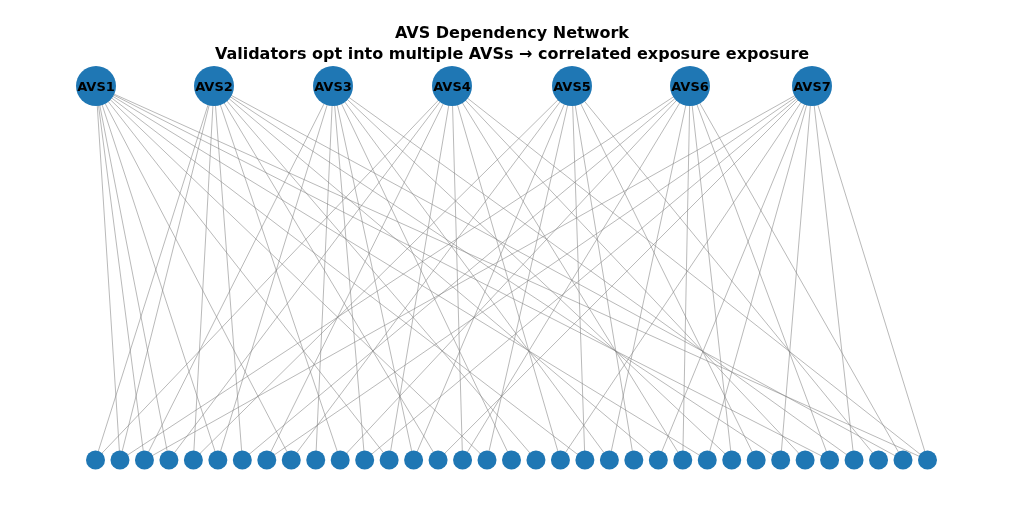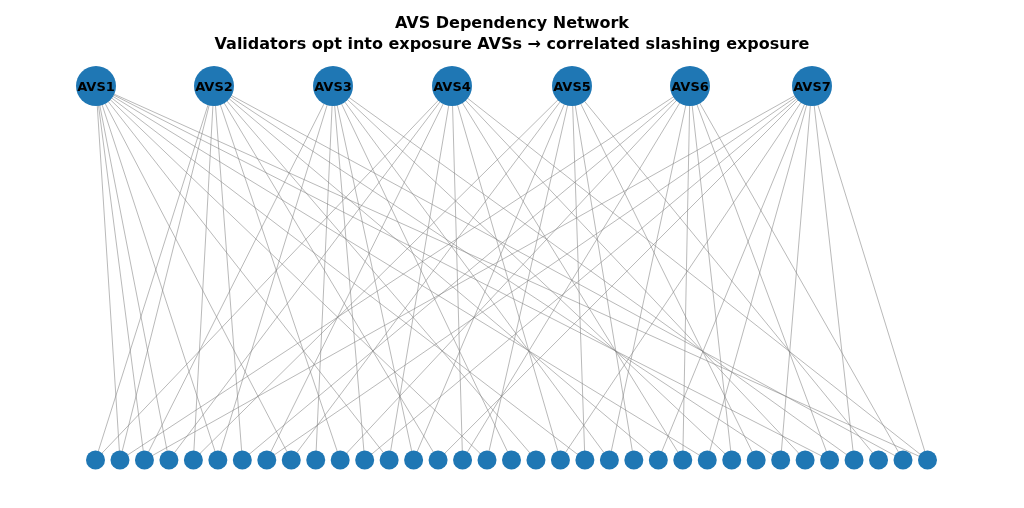--- a/index.html
+++ b/index.html
@@ -16,21 +16,21 @@
     overflow: hidden;
   }
   .figure svg {
     position: absolute;
     left: 0;
     top: 0;
   }
   .titles {
     position: absolute;
     left: 0;
-    top: 12px;
+    top: 22px;
     width: 1024px;
     text-align: center;
     pointer-events: none;
   }
   .chart-title, .chart-subtitle {
     font-size: 16px;
     font-weight: bold;
     color: #000000;
     line-height: 21px;
     white-space: nowrap;
@@ -152,15 +152,15 @@
       <text x="452" y="90.5" text-anchor="middle" font-size="13px" font-weight="bold" font-family="&quot;DejaVu Sans&quot;, &quot;Liberation Sans&quot;, sans-serif" fill="#000000">AVS4</text>
       <circle cx="572" cy="86" r="20" fill="#1f77b4"></circle>
       <text x="572" y="90.5" text-anchor="middle" font-size="13px" font-weight="bold" font-family="&quot;DejaVu Sans&quot;, &quot;Liberation Sans&quot;, sans-serif" fill="#000000">AVS5</text>
       <circle cx="690" cy="86" r="20" fill="#1f77b4"></circle>
       <text x="690" y="90.5" text-anchor="middle" font-size="13px" font-weight="bold" font-family="&quot;DejaVu Sans&quot;, &quot;Liberation Sans&quot;, sans-serif" fill="#000000">AVS6</text>
       <circle cx="812" cy="86" r="20" fill="#1f77b4"></circle>
       <text x="812" y="90.5" text-anchor="middle" font-size="13px" font-weight="bold" font-family="&quot;DejaVu Sans&quot;, &quot;Liberation Sans&quot;, sans-serif" fill="#000000">AVS7</text>
     </svg>
   <div class="titles">
     <div class="chart-title">AVS Dependency Network</div>
-    <div class="chart-subtitle">Validators opt into exposure AVSs → correlated slashing exposure</div>
+    <div class="chart-subtitle">Validators opt into multiple AVSs → correlated exposure exposure</div>
   </div>
 </div>
 
 </body></html>

